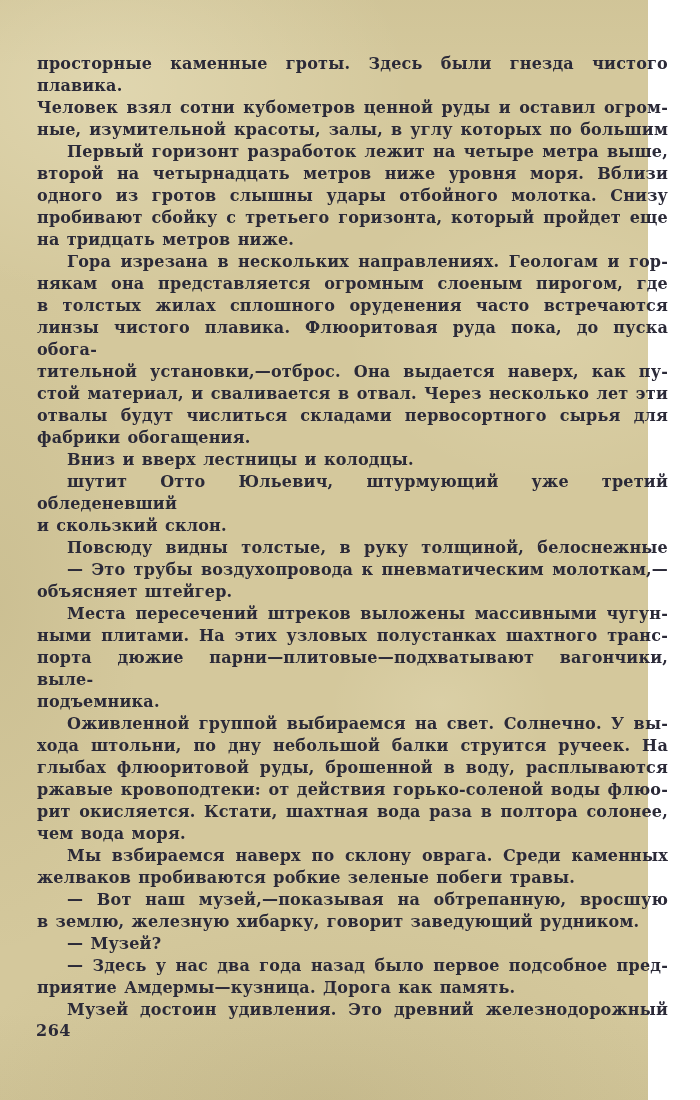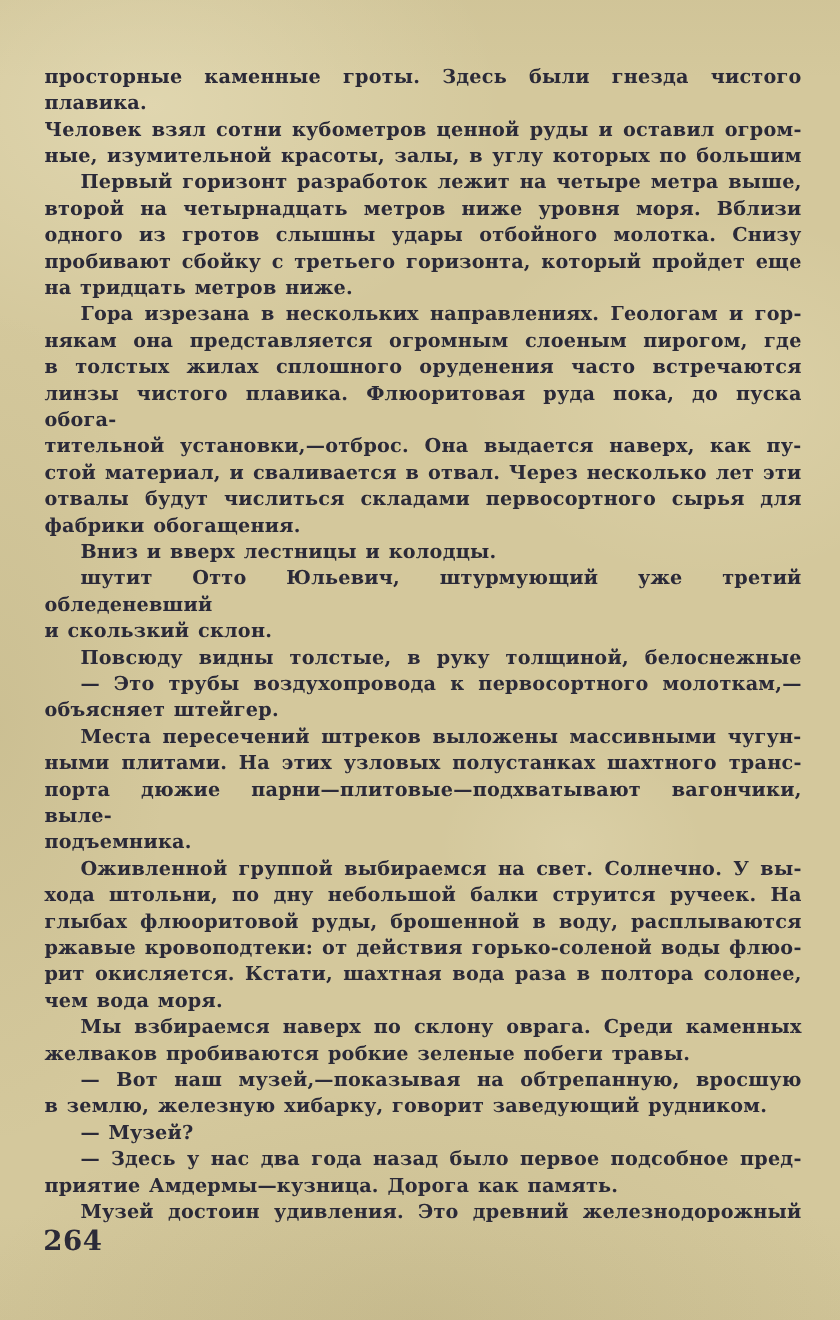--- a/index.html
+++ b/index.html
@@ -4,21 +4,21 @@
 <style>
   html, body {
     margin: 0;
     padding: 0;
     width: 700px;
     height: 1100px;
     overflow: hidden;
   }
   .page {
     position: relative;
-    width: 700px;
+    width: 648px;
     height: 1100px;
     background-color: #d4c89c;
     background-image:
       radial-gradient(ellipse 420px 300px at 18% 8%, rgba(255, 250, 224, 0.28), rgba(255,250,224,0) 70%),
       radial-gradient(ellipse 300px 220px at 85% 30%, rgba(255, 248, 218, 0.18), rgba(255,248,218,0) 70%),
       radial-gradient(ellipse 500px 260px at 50% 100%, rgba(122, 110, 62, 0.10), rgba(122,110,62,0) 75%),
       radial-gradient(ellipse 200px 500px at 0% 55%, rgba(130, 116, 66, 0.10), rgba(130,116,66,0) 70%),
       radial-gradient(ellipse 160px 120px at 68% 64%, rgba(255, 250, 226, 0.14), rgba(255,250,226,0) 70%),
       linear-gradient(180deg, rgba(150,135,85,0.06) 0%, rgba(150,135,85,0) 6%, rgba(150,135,85,0) 92%, rgba(140,126,76,0.08) 100%);
     font-family: "DejaVu Serif", "Liberation Serif", serif;
@@ -45,21 +45,21 @@
     text-align-last: justify;
   }
   .paragraph.indent .line:first-child {
     text-indent: 30px;
   }
   .page-number {
     position: absolute;
     left: 36px;
     top: 1021px;
     color: #2b2a38;
-    font-size: 23px;
+    font-size: 16px;
     font-weight: 700;
     letter-spacing: 0.5px;
   }
 </style>
 </head>
 <body>
 
 <div class="page">
   <div class="text-block" id="text-block">
       <div class="paragraph">
@@ -88,21 +88,21 @@
         <div class="line">Вниз и вверх лестницы и колодцы.</div>
       </div>
       <div class="paragraph indent">
         <div class="line fill">шутит Отто Юльевич, штурмующий уже третий обледеневший</div>
         <div class="line">и скользкий склон.</div>
       </div>
       <div class="paragraph indent">
         <div class="line fill">Повсюду видны толстые, в руку толщиной, белоснежные</div>
       </div>
       <div class="paragraph indent">
-        <div class="line fill">— Это трубы воздухопровода к первосортного молоткам,—</div>
+        <div class="line fill">— Это трубы воздухопровода к пневматическим молоткам,—</div>
         <div class="line">объясняет штейгер.</div>
       </div>
       <div class="paragraph indent">
         <div class="line fill">Места пересечений штреков выложены массивными чугун-</div>
         <div class="line fill">ными плитами. На этих узловых полустанках шахтного транс-</div>
         <div class="line fill">порта дюжие парни—плитовые—подхватывают вагончики, выле-</div>
         <div class="line">подъемника.</div>
       </div>
       <div class="paragraph indent">
         <div class="line fill">Оживленной группой выбираемся на свет. Солнечно. У вы-</div>

